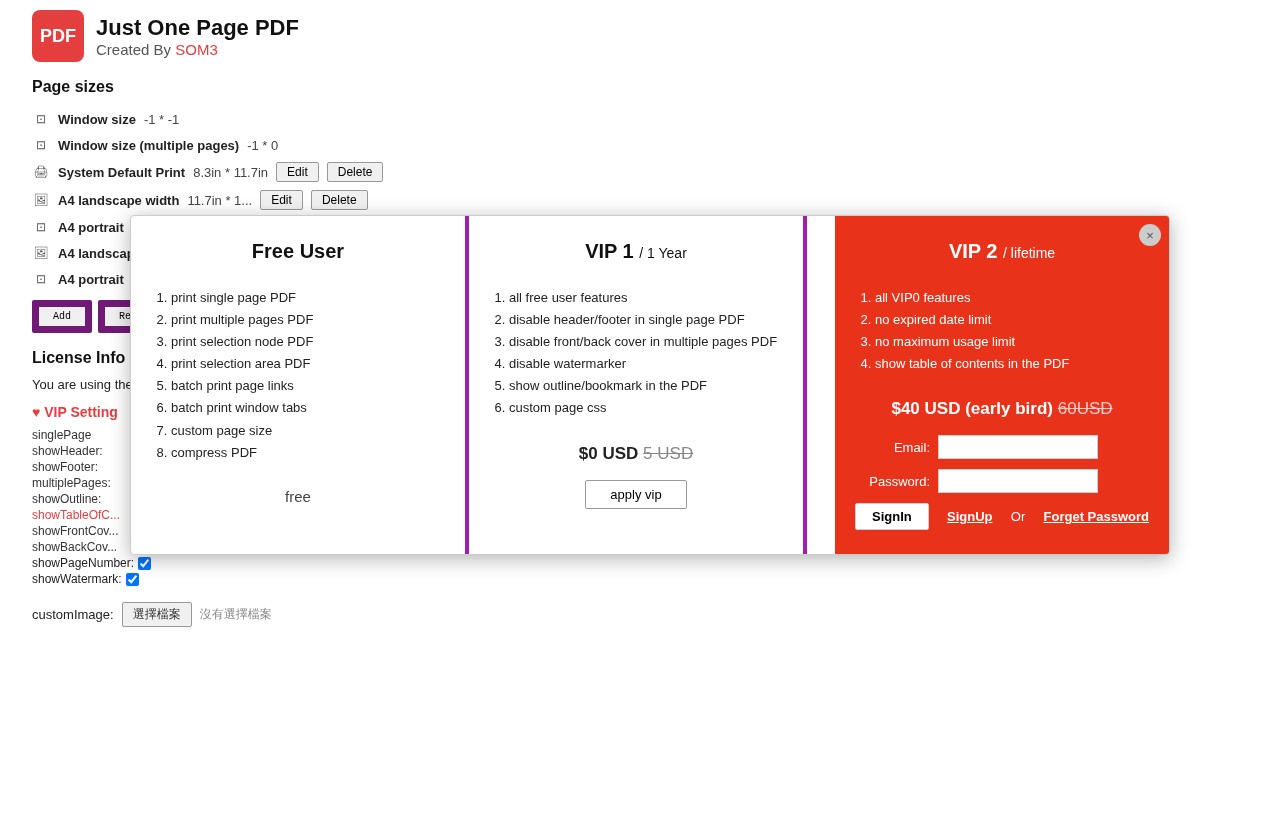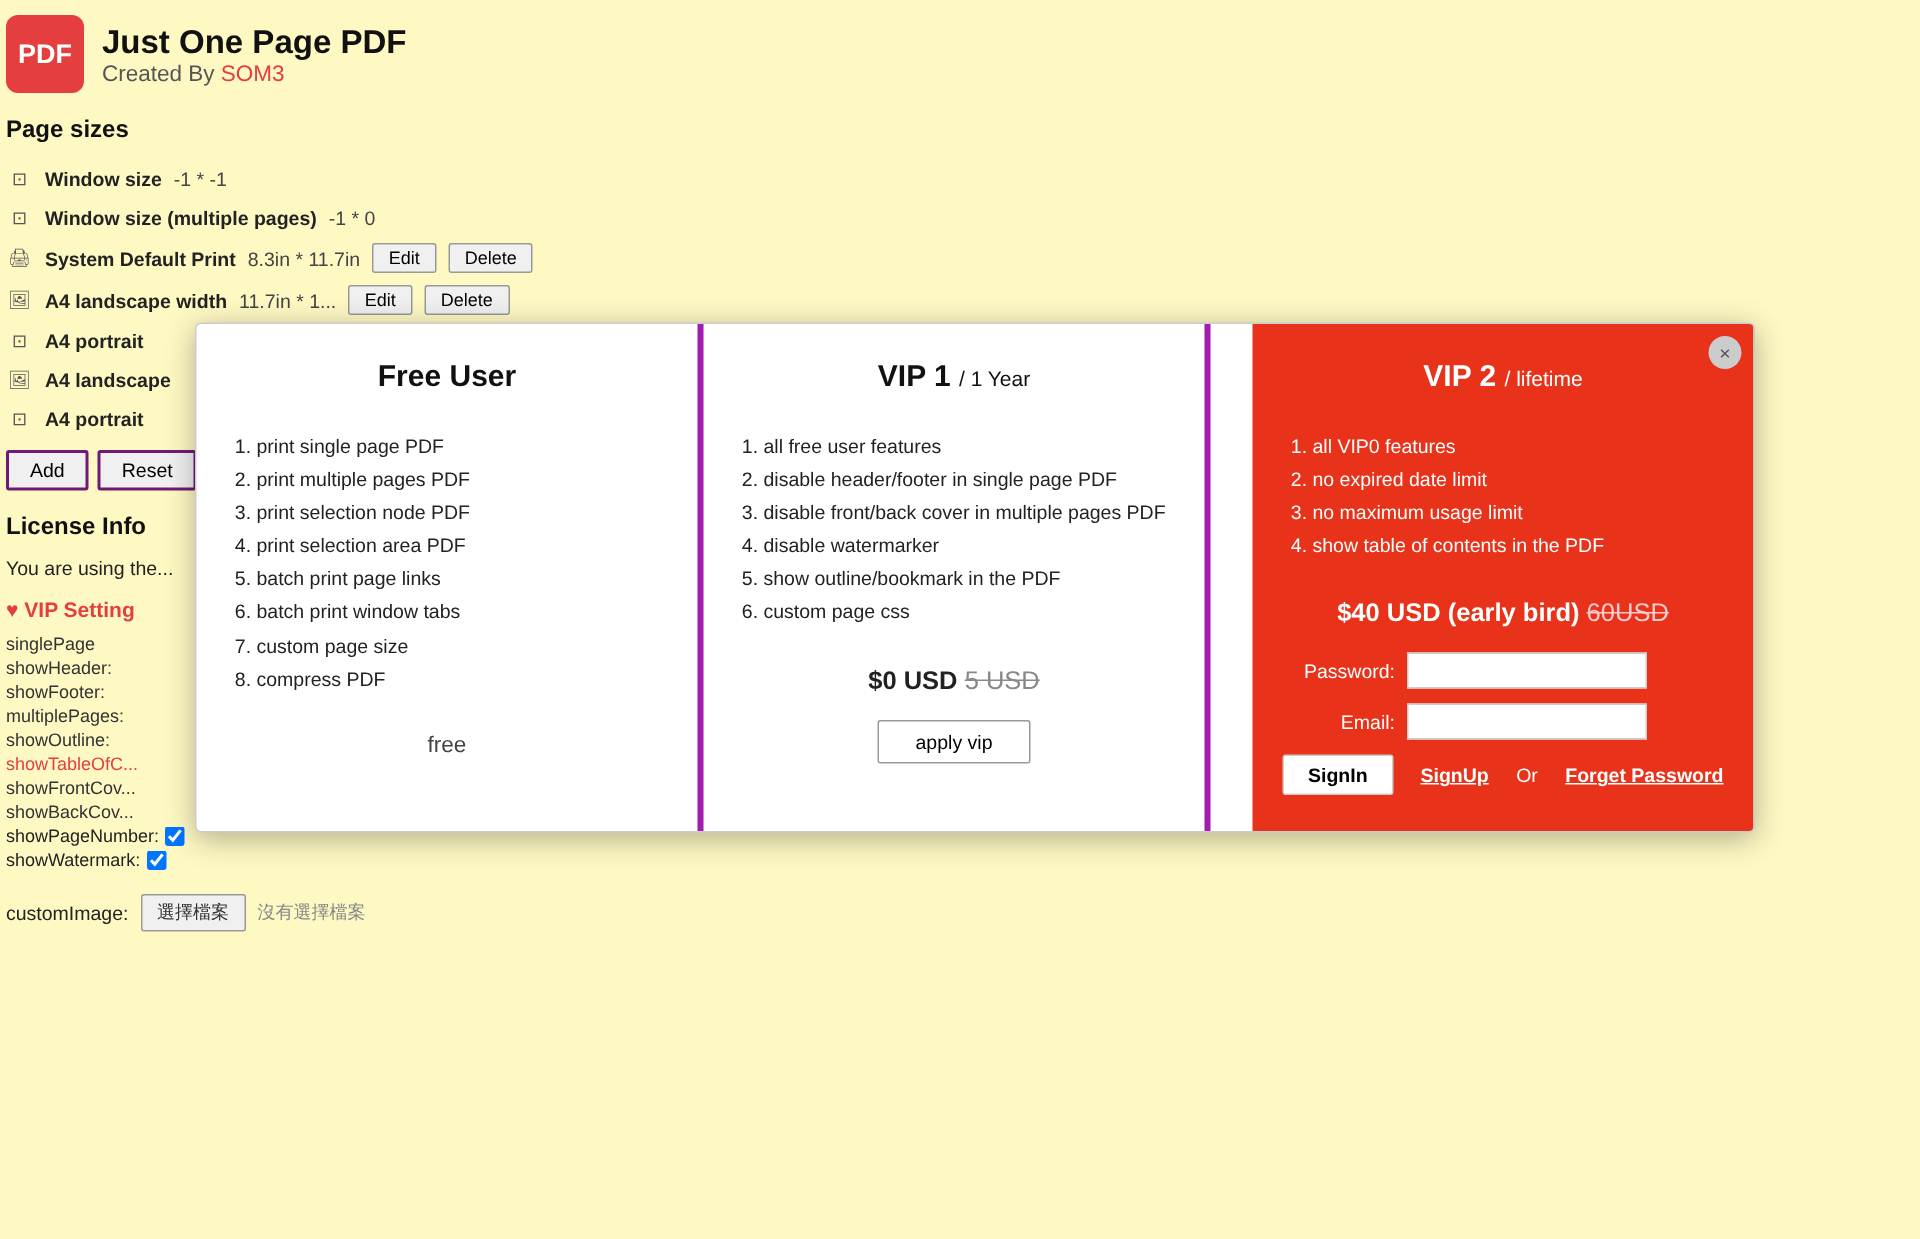--- a/index.html
+++ b/index.html
@@ -7,23 +7,23 @@
       font-family: Arial, sans-serif;
       background: #d0d0d0;
       font-size: 13px;
       color: #222;
     }
 
     
     .bg-page {
       width: 1280px;
       min-height: 826px;
-      background: #fef9c3;
+      background: #ffffff;
       position: relative;
-      padding: 10px 4px;
+      padding: 10px 32px;
     }
 
     .app-header {
       display: flex;
       align-items: center;
       gap: 12px;
       margin-bottom: 16px;
     }
 
     .pdf-logo {
@@ -94,25 +94,26 @@
 
     .add-reset-row {
       display: flex;
       gap: 6px;
       margin-top: 8px;
       margin-bottom: 16px;
     }
 
     .btn-add {
       padding: 4px 14px;
-      font-size: 13px;
-      border: 2px solid #701a75;
+      font-size: 10px;
+      border: 7px solid #701a75;
       background: #f0f0f0;
       cursor: pointer;
       border-radius: 2px;
+      font-family: Liberation Mono, monospace;
     }
 
     .license-section {
       margin-bottom: 12px;
     }
 
     .vip-settings-section {
       margin-top: 8px;
     }
     .vip-settings-title {
@@ -488,26 +489,26 @@
         <li>no maximum usage limit</li>
         <li>show table of contents in the PDF</li>
       </ol>
       <div class="price-text">
         <span>$40 USD (early bird)</span>
         <span class="price-orig">60USD</span>
       </div>
 
       <div class="vip2-form">
         <div class="form-row">
+          <span class="form-label">Email:</span>
+          <input type="email" class="form-input" style="">
+        </div>
+        <div class="form-row">
           <span class="form-label">Password:</span>
           <input type="password" class="form-input" style="">
-        </div>
-        <div class="form-row">
-          <span class="form-label">Email:</span>
-          <input type="email" class="form-input" style="">
         </div>
         <div class="signin-row">
           <button class="signin-btn">SignIn</button>
           <a class="vip2-link">SignUp</a>
           <span class="or-text">Or</span>
           <a class="vip2-link">Forget Password</a>
         </div>
       </div>
     </div>
   </div>

